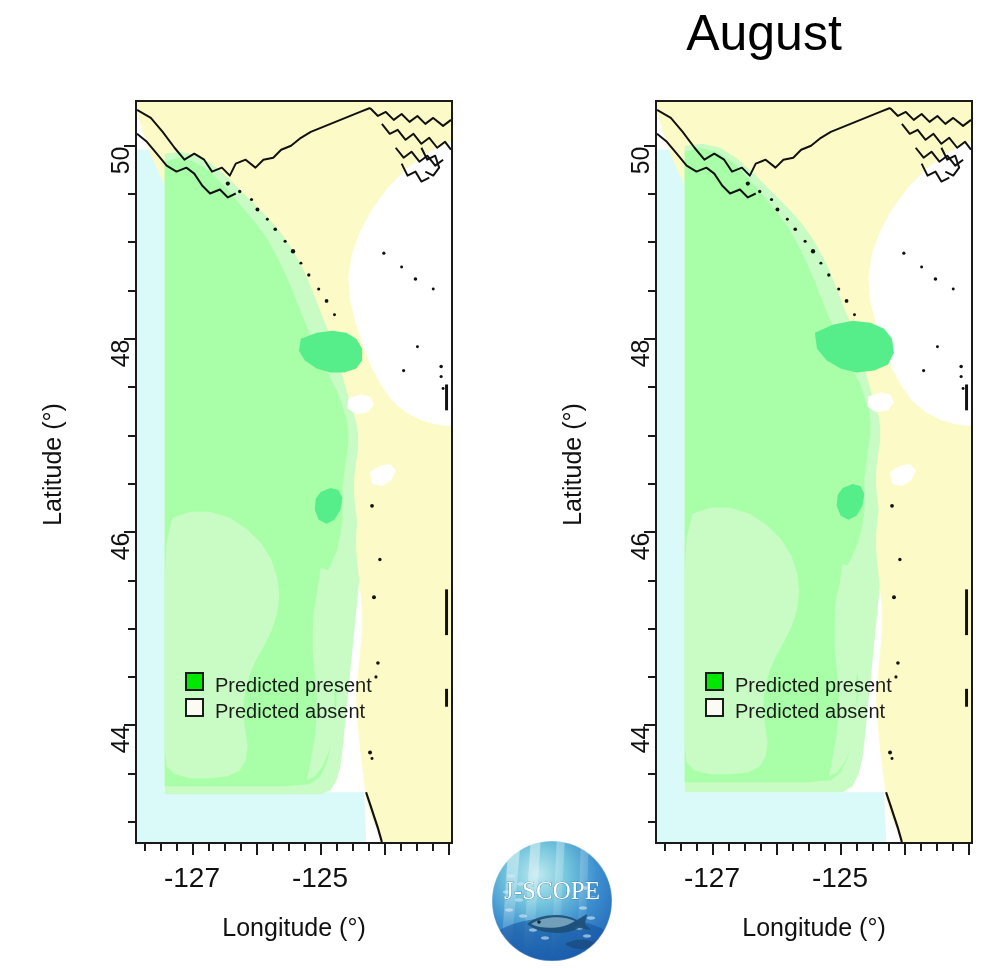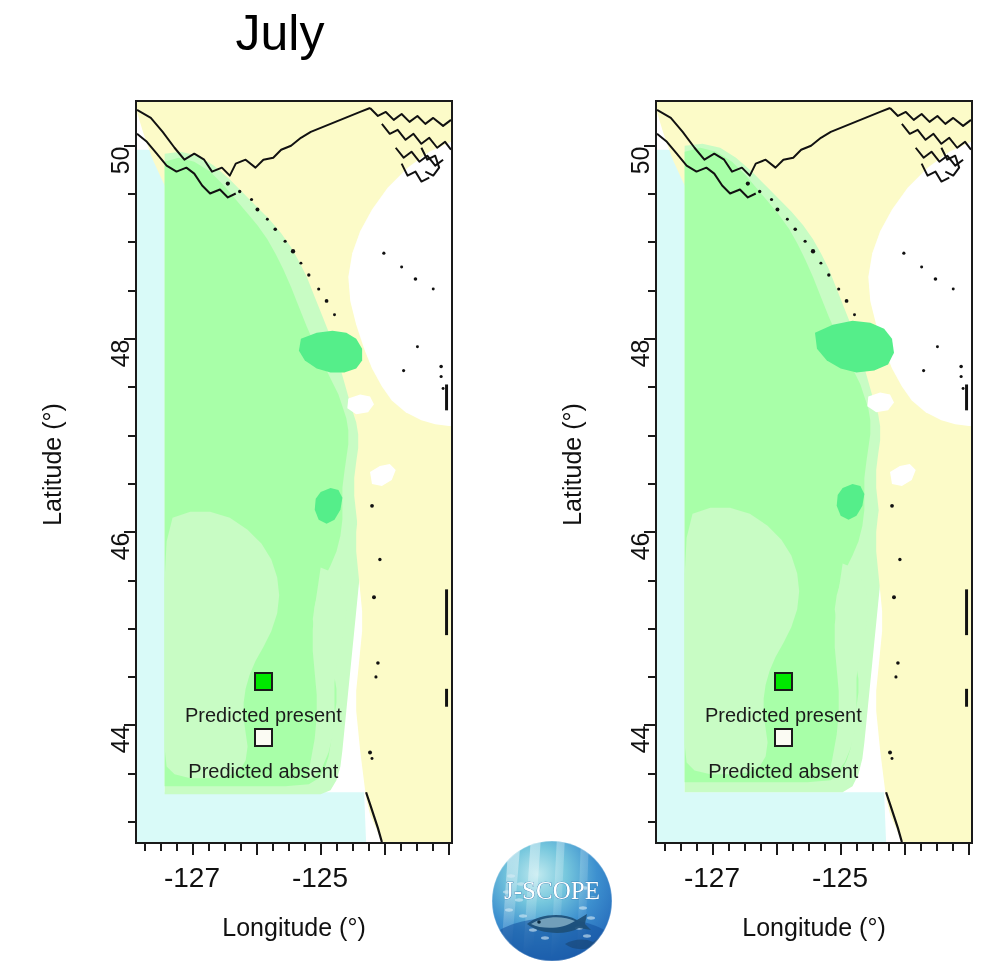--- a/index.html
+++ b/index.html
@@ -45,21 +45,21 @@
 
   
   .legend{
     position:absolute;
     left:48px;
     top:570px;
     font-size:20px;
     color:#1b1b1b;
     line-height:1.32;
   }
-  .legend-row{display:flex;align-items:center;gap:11px;white-space:nowrap;flex-direction:column;}
+  .legend-row{display:flex;gap:11px;white-space:nowrap;}
   .swatch{
     width:19px;height:19px;
     border:2px solid #1b1b1b;
     box-sizing:border-box;
     flex:0 0 auto;
   }
   .swatch.present{background:#00e800;}
   .swatch.absent{background:#fbfbf3;}
   .legend-label{font-size:20px;}
 
@@ -101,21 +101,20 @@
   }
   #jscope-logo svg{display:block;width:130px;height:130px;}
 </style>
 </head>
 <body>
 
 <div class="figure">
 
   <div class="panel" id="panel-july">
 
-    <div class="panel-title">July</div>
 
     <div class="ylab-major" style="left:60px;top:132px;width:60px;">50</div>
     <div class="ylab-major" style="left:60px;top:325px;width:60px;">48</div>
     <div class="ylab-major" style="left:60px;top:518px;width:60px;">46</div>
     <div class="ylab-major" style="left:60px;top:711px;width:60px;">44</div>
 
     <div class="axis-title-y" style="left:-28px;top:450px;width:160px;text-align:center;">Latitude (°)</div>
 
     <div class="axis-ticks">
       <div class="tick" style="left:124px;top:145px;width:11px;height:2px;"></div>
@@ -309,20 +308,21 @@
     </div>
 
     <div class="xlab-major" style="left:152px;top:862px;width:80px;">-127</div>
     <div class="xlab-major" style="left:280px;top:862px;width:80px;">-125</div>
 
     <div class="axis-title-x" style="left:154px;top:913px;width:280px;">Longitude (°)</div>
   </div>
 
   <div class="panel" id="panel-august">
 
+    <div class="panel-title">August</div>
 
     <div class="ylab-major" style="left:80px;top:132px;width:60px;">50</div>
     <div class="ylab-major" style="left:80px;top:325px;width:60px;">48</div>
     <div class="ylab-major" style="left:80px;top:518px;width:60px;">46</div>
     <div class="ylab-major" style="left:80px;top:711px;width:60px;">44</div>
 
     <div class="axis-title-y" style="left:-8px;top:450px;width:160px;text-align:center;">Latitude (°)</div>
 
     <div class="axis-ticks">
       <div class="tick" style="left:144px;top:145px;width:11px;height:2px;"></div>

